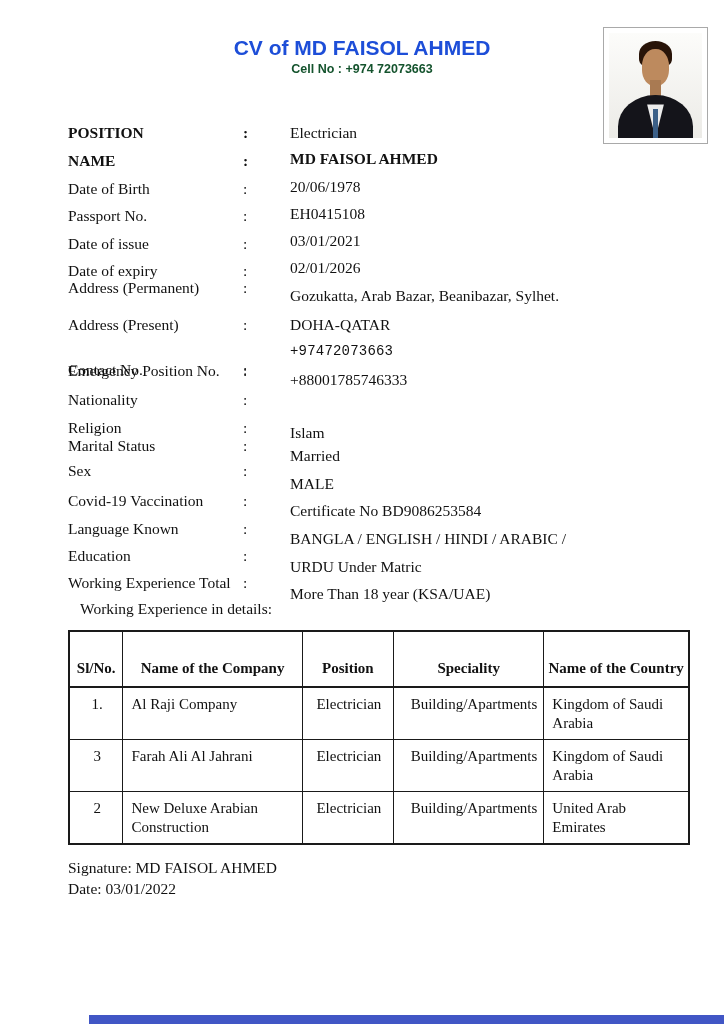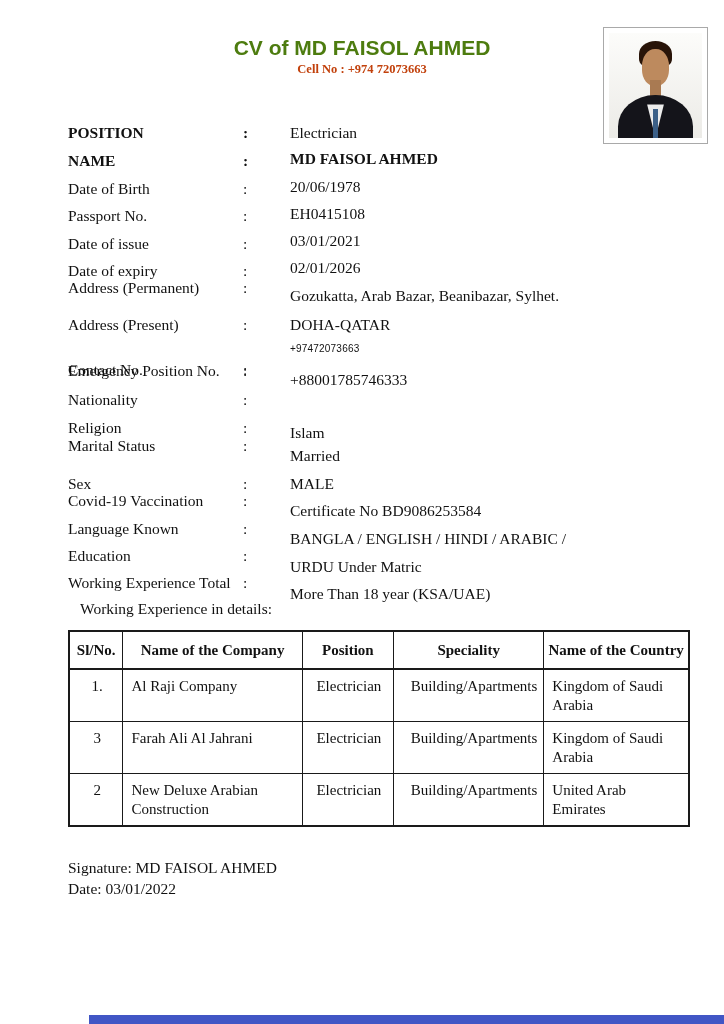--- a/index.html
+++ b/index.html
@@ -1,23 +1,23 @@
 <!DOCTYPE html>
 <html><head>
 <meta charset="utf-8">
 <style>
   html,body{margin:0;padding:0;background:#ffffff;}
   .page{position:relative;width:724px;height:1024px;background:#ffffff;overflow:hidden;
         font-family:"Liberation Serif",serif;color:#111;}
 
   
   .title{position:absolute;top:36px;left:0;width:724px;text-align:center;
-         font-family:"Liberation Sans",sans-serif;font-weight:bold;font-size:21px;color:#4d7c0f;}
+         font-family:"Liberation Sans",sans-serif;font-weight:bold;font-size:21px;color:#1d4ed8;}
   .subtitle{position:absolute;top:62px;left:0;width:724px;text-align:center;
-            font-family:Liberation Serif, serif;font-weight:bold;font-size:12.5px;color:#c2410c;}
+            font-family:Liberation Sans, sans-serif;font-weight:bold;font-size:12.5px;color:#14532d;}
 
   
   .photo{position:absolute;left:603px;top:27px;width:105px;height:117px;
          border:1px solid #a9a9a9;background:#fff;box-sizing:border-box;}
   .photo-inner{position:absolute;left:5px;top:5px;right:5px;bottom:5px;
                background:linear-gradient(#fcfcfa,#ecebe7);overflow:hidden;}
   .hair{position:absolute;top:8%;left:32%;width:36%;height:25%;background:#281408;
         border-radius:50% 50% 35% 35%;}
   .face{position:absolute;top:15%;left:35%;width:30%;height:35%;background:#bd8a5e;
         border-radius:46% 46% 44% 44%;}
@@ -27,36 +27,36 @@
   .shirt{position:absolute;bottom:0;left:41%;width:18%;height:32%;background:#ececec;
          clip-path:polygon(0 0,100% 0,50% 100%);}
   .tie{position:absolute;bottom:0;left:47%;width:6%;height:28%;background:#3c6088;}
 
   
   .fields{position:absolute;left:68px;top:118px;width:560px;height:505px;font-size:15.5px;}
   .fl{position:absolute;left:0;width:260px;white-space:nowrap;}
   .fl .colon{position:absolute;left:175px;}
   .fv{position:absolute;left:222px;width:340px;white-space:nowrap;}
   .b{font-weight:bold;}
-  .v-sans{font-family:Liberation Sans, sans-serif;font-size:10px;letter-spacing:.2px;}
+  .v-sans{font-family:Liberation Mono, monospace;font-size:14px;letter-spacing:.2px;}
   .details-heading{position:absolute;left:12px;top:482px;font-size:15.5px;white-space:nowrap;}
 
   .L0{top:6px}.L1{top:34px}.L2{top:62px}.L3{top:89px}.L4{top:117px}.L5{top:144px}
   .L6{top:161px}.L7{top:198px}.L8{top:243px}.L9{top:244px}.L10{top:273px}.L11{top:301px}
-  .L12{top:319px}.L13{top:357px}.L14{top:374px}.L15{top:402px}.L16{top:429px}.L17{top:456px}
+  .L12{top:319px}.L13{top:344px}.L14{top:374px}.L15{top:402px}.L16{top:429px}.L17{top:456px}
   .V0{top:6px}.V1{top:32px}.V2{top:60px}.V3{top:87px}.V4{top:114px}.V5{top:141px}
   .V6{top:169px}.V7{top:198px}.V8{top:225px}.V9{top:253px}.V10{top:281px}.V11{top:306px}
   .V12{top:329px}.V13{top:357px}.V14{top:384px}.V15{top:412px}.V16{top:440px}.V17{top:467px}
 
   
   .exp-table{position:absolute;left:68px;top:630px;width:622px;border-collapse:collapse;
              table-layout:fixed;font-size:15px;border:2.5px solid #1a1a1a;}
   .exp-table th,.exp-table td{border:1.6px solid #1a1a1a;vertical-align:top;
              padding:7px 6px 6px 8px;line-height:19px;box-sizing:border-box;}
-  .exp-table th{font-weight:bold;text-align:center;padding:9px 2px 8px 2px;
+  .exp-table th{font-weight:bold;text-align:center;padding:27px 2px 8px 2px;
                 border-bottom:2.5px solid #1a1a1a;margin-top:18px;}
   .c-sl{width:52px;text-align:center;}
   .c-co{width:173px;}
   .c-po{width:88px;text-align:center;}
   .c-sp{width:145px;text-align:right;}
   .c-cn{width:140px;}
   .exp-table td{height:50px;}
 
   
   .signature{position:absolute;left:68px;top:857px;font-size:15.5px;line-height:21px;}

